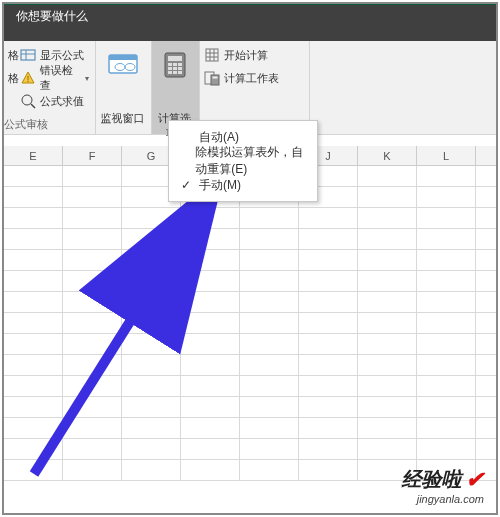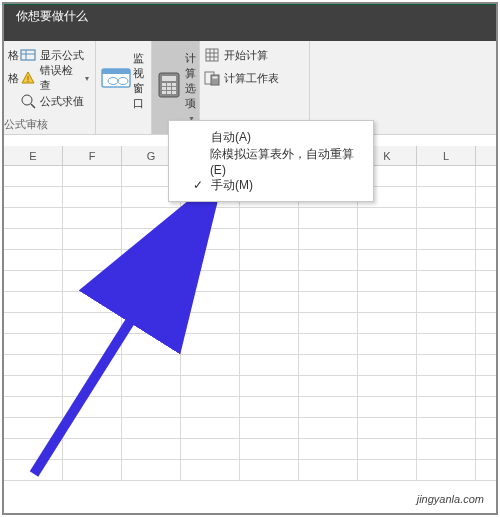--- a/index.html
+++ b/index.html
@@ -9,26 +9,26 @@
 .tellme { background: #404040; color: #fff; height: 37px; line-height: 22px; padding-left: 12px; font-size: 12px; border-top: 1px solid #0a5c3a; }
 .ribbon { background: #f1f1f1; border-bottom: 1px solid #d4d4d4; height: 94px; display: flex; }
 .group { border-right: 1px solid #d4d4d4; display: flex; flex-direction: column; padding: 4px 6px 2px 4px; position: relative; }
 .g1 { width: 92px; }
 .g2 { width: 56px; align-items:center; }
 .g3 { width: 48px; align-items:center; background:#c8c8c8; }
 .g4 { width: 110px; }
 .small-btn { display: flex; align-items: center; font-size: 11px; color: #333; margin-bottom: 3px; height: 20px; cursor: default; }
 .small-icon { width: 16px; height: 16px; margin-right: 4px; display: inline-flex; align-items:center; justify-content:center; }
 .group-label { position: absolute; left: 0; right: 0; bottom: 2px; text-align: left; font-size: 11px; color: #666; }
-.big-btn { display:flex; flex-direction:row; align-items:center; justify-content:flex-start; padding-top:6px; cursor: default; }
+.big-btn { display:flex; flex-direction:column; align-items:center; justify-content:flex-start; padding-top:6px; cursor: default; gap: 28px; }
 .big-icon { width: 32px; height: 28px; margin-bottom: 4px; }
 .big-label { font-size: 11px; color: #333; text-align:center; }
 .dropdown-arrow { font-size: 8px; margin-left: 2px; color:#666; }
 
-.menu { position: absolute; left: 164px; top: 116px; background: #fff; border: 1px solid #c8c8c8; box-shadow: 2px 2px 4px rgba(0,0,0,0.2); width: 206px; padding: 4px 16px; z-index: 10; }
+.menu { position: absolute; left: 164px; top: 116px; background: #fff; border: 1px solid #c8c8c8; box-shadow: 2px 2px 4px rgba(0,0,0,0.2); width: 150px; padding: 4px 4px; z-index: 10; }
 .menu-item { display:flex; align-items:center; font-size: 12px; color:#333; height: 24px; padding-left: 6px; cursor: default; }
 .check { width: 14px; text-align:center; color:#333; font-size:12px; }
 .menu-text { margin-left: 6px; }
 
 .sheet { position: absolute; left: 0; right: 0; top: 142px; bottom: 0; overflow: hidden; }
 .colhdr { display:flex; border-bottom:1px solid #ccc; background:#f3f3f3; height:20px; }
 .ch { flex:0 0 59px; border-right:1px solid #ccc; text-align:center; font-size:11px; color:#555; line-height:20px; }
 .rows .row { display:flex; height:21px; border-bottom:1px solid #d9d9d9; }
 .rows .cell { flex:0 0 59px; border-right:1px solid #d9d9d9; }
 .arrow { position:absolute; left:10px; top:150px; width:260px; height:330px; z-index:5; pointer-events:none; }
@@ -345,15 +345,19 @@
   <svg class="arrow" viewBox="0 0 260 330">
     <defs>
       <marker id="ah" markerWidth="18" markerHeight="18" refX="14" refY="6" orient="auto">
         <polygon points="0,0 18,6 0,12" fill="#3a2ee0"></polygon>
       </marker>
     </defs>
     <line x1="20" y1="320" x2="190" y2="50" stroke="#3a2ee0" stroke-width="10" marker-end="url(#ah)"></line>
   </svg>
 
   <div class="watermark">
+    <div class="wm-main">
+      <span>经验啦</span>
+      <span class="wm-check">✔</span>
+    </div>
     <div class="wm-sub">jingyanla.com</div>
   </div>
 </div>
 
 </body></html>

